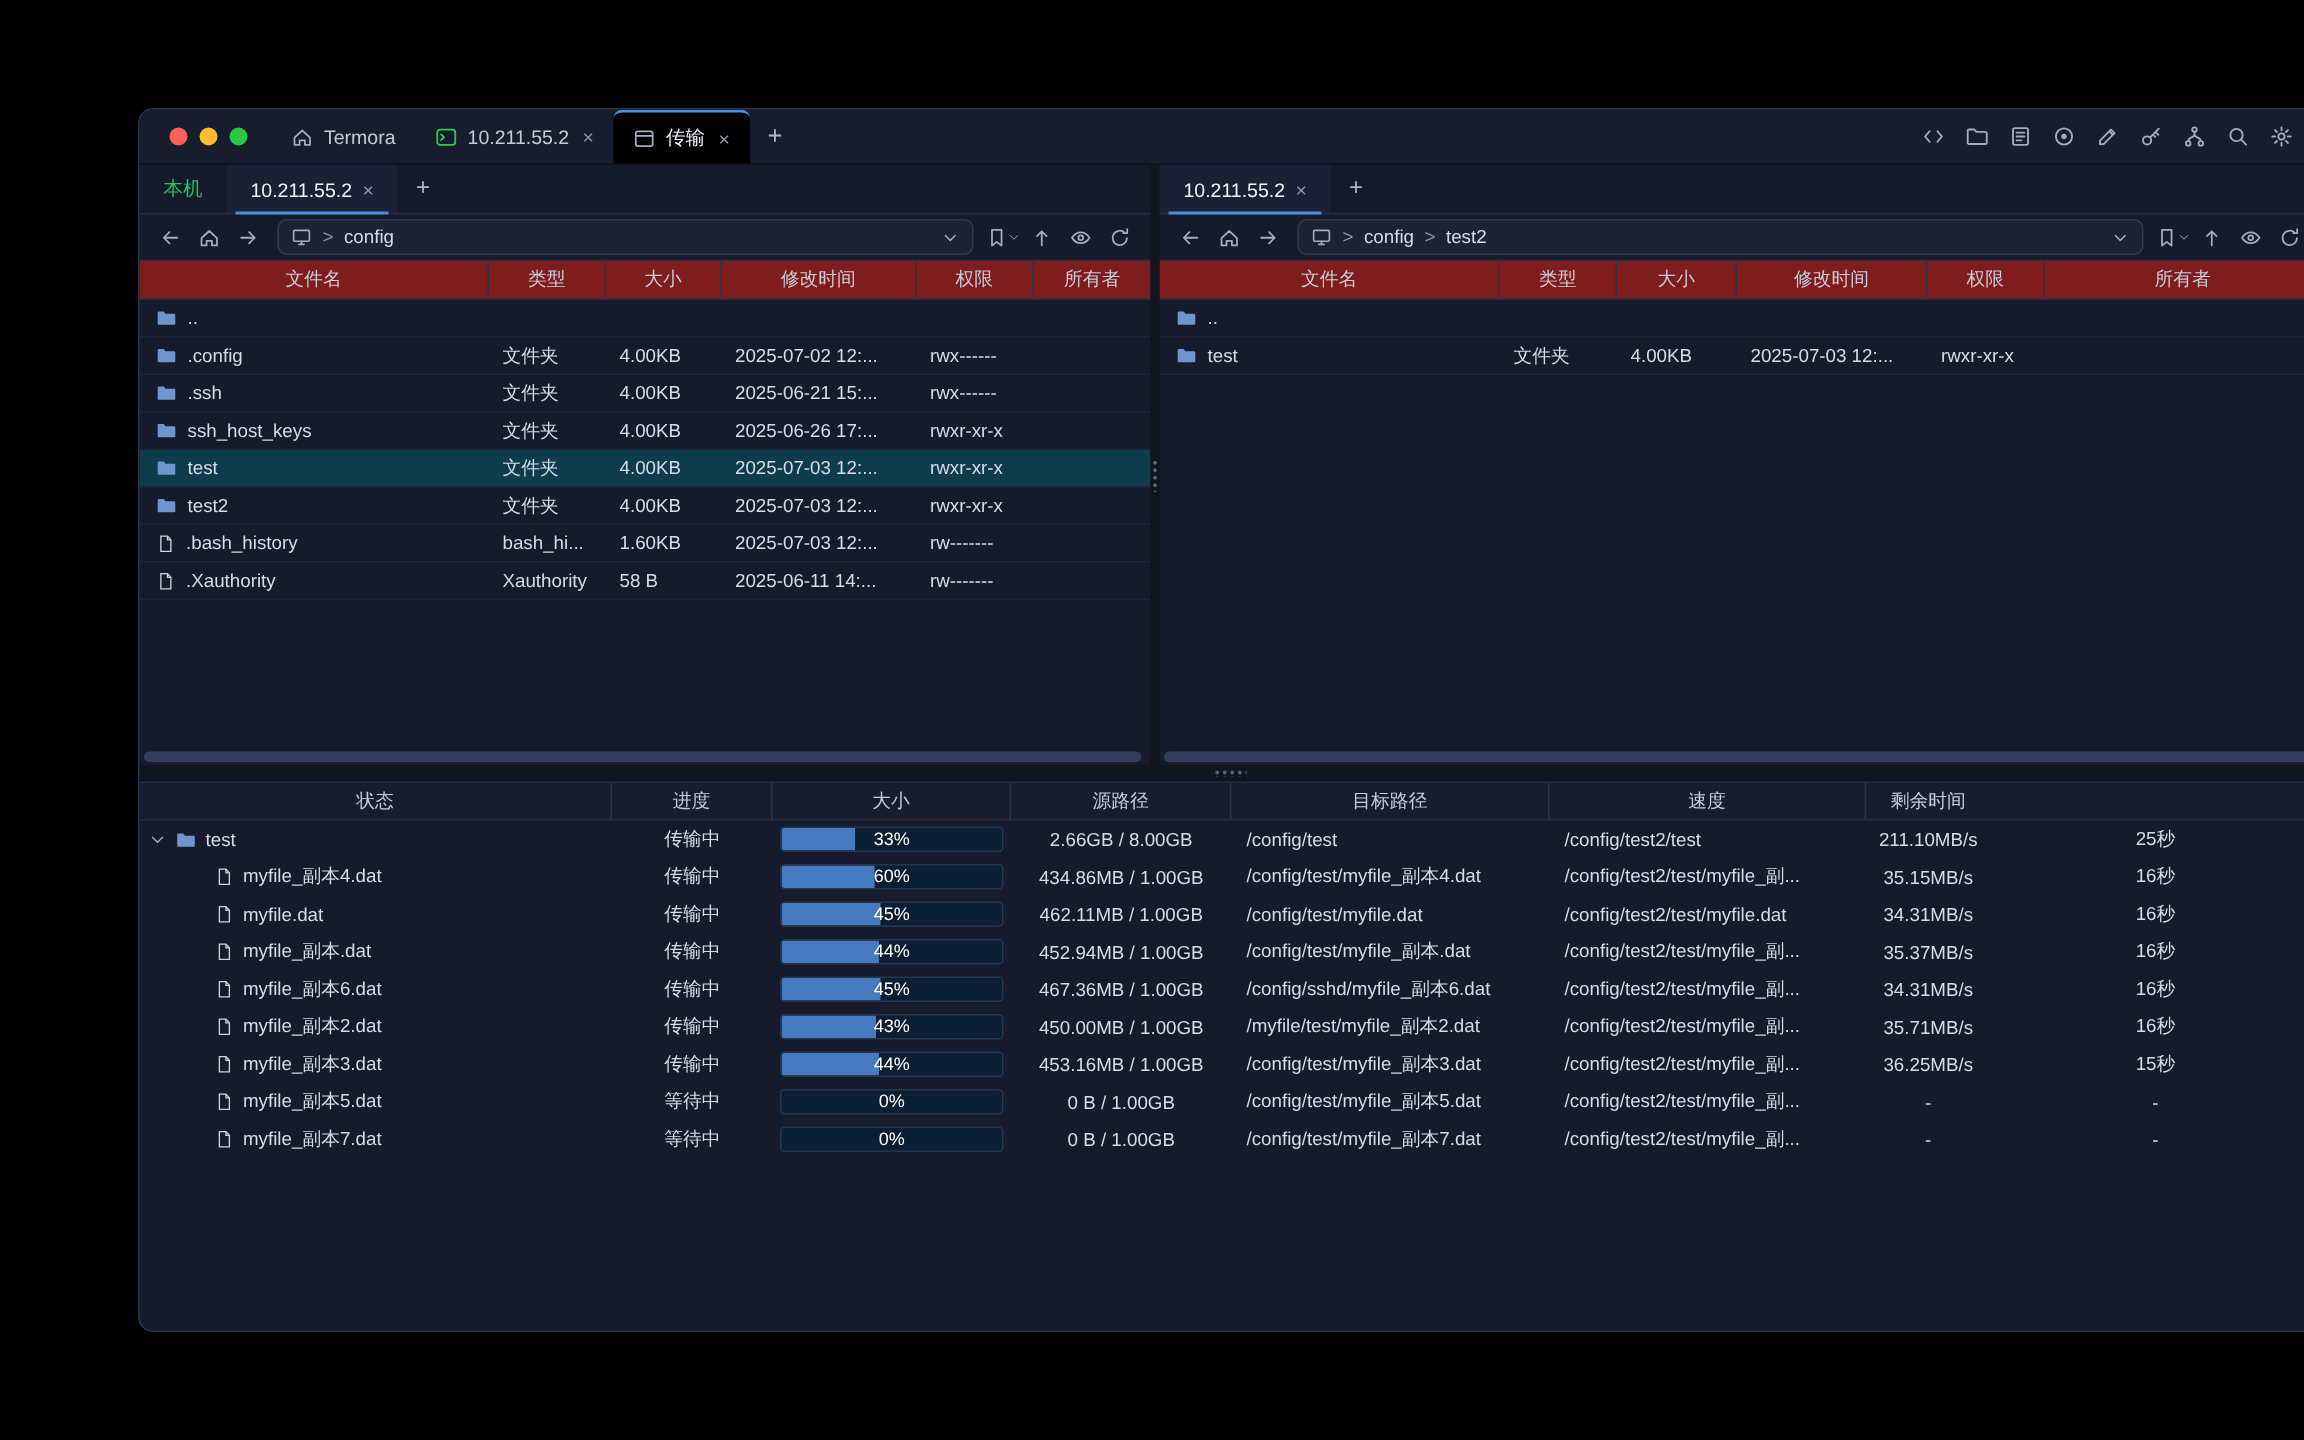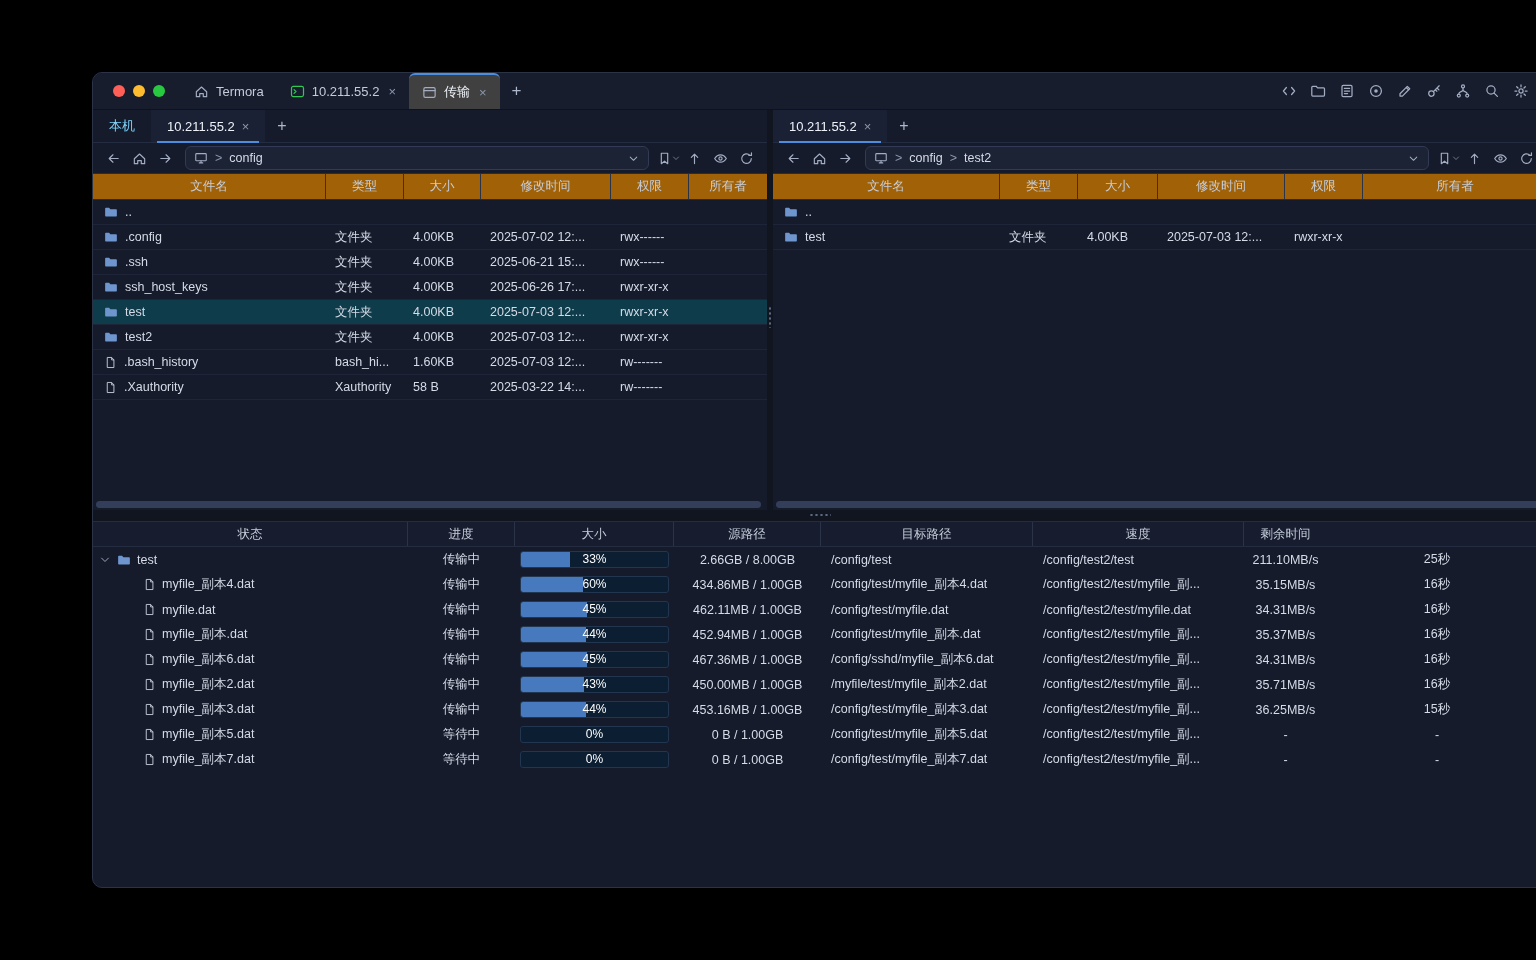--- a/index.html
+++ b/index.html
@@ -11,49 +11,49 @@
   .window{position:absolute;left:92px;top:72px;width:1456px;height:816px;background:#151b2b;
     border-radius:10px;border:1px solid #2b3347;box-shadow:0 30px 80px rgba(0,0,0,.9);
     overflow:hidden;display:flex;flex-direction:column}
 
   
   .titlebar{flex:0 0 37px;background:#171d2d;display:flex;align-items:stretch;border-bottom:1px solid #0d1120}
   .traffic{display:flex;align-items:center;gap:8px;padding:0 16px 0 20px}
   .dot{width:12px;height:12px;border-radius:50%}
   .ttab{display:flex;align-items:center;gap:7px;padding:0 13px;font-size:13px;color:#c4cbd9;cursor:default}
   .ttab .x{color:#8d97ad;font-size:13px;margin-left:2px}
-  .ttab.active{background:#404040;border-top:2px solid #4d8de0;border-radius:6px 6px 0 0;color:#eef2f8}
+  .ttab.active{background:#000000;border-top:2px solid #4d8de0;border-radius:6px 6px 0 0;color:#eef2f8}
   .ttab-plus{display:flex;align-items:center;padding:0 12px;color:#aeb8cc;font-size:17px}
   .tb-icons{margin-left:auto;display:flex;align-items:center;gap:13px;padding-right:18px}
 
   
   .panels{flex:0 0 400px;display:flex}
   .panel{display:flex;flex-direction:column;min-width:0}
   .panel.left{width:674px}
   .panel.right{flex:1}
   .vsplit{width:6px;background:#10151f;position:relative}
   .grip-v{position:absolute;left:1px;top:196px;width:4px;height:22px;
     background-image:radial-gradient(circle,#5c6985 1px,transparent 1.3px);background-size:4px 5px}
 
   .ptabs{flex:0 0 33px;display:flex;align-items:stretch;border-bottom:1px solid #242c42;background:#151b2b}
-  .ptab{display:flex;align-items:center;gap:7px;padding:0 16px;font-size:13px;color:#7dd3fc;position:relative}
+  .ptab{display:flex;align-items:center;gap:7px;padding:0 16px;font-size:13px;color:#22c55e;position:relative}
   .ptab .x{color:#8d97ad}
   .ptab.active{color:#eef2f8;background:#1a2134}
   .ptab.active::after{content:"";position:absolute;left:6px;right:6px;bottom:-1px;height:2px;background:#4d8de0}
   .ptab-plus{display:flex;align-items:center;padding:0 12px;color:#aeb8cc;font-size:16px}
 
   .nav{flex:0 0 31px;display:flex;align-items:center;gap:3px;padding:0 9px;border-bottom:1px solid #242c42}
   .nbtn{width:23px;height:23px;display:flex;align-items:center;justify-content:center;border-radius:4px}
   .addr{flex:1;height:24px;margin:0 5px;background:#1c2335;border:1px solid #313b56;border-radius:6px;
     display:flex;align-items:center;gap:6px;padding:0 8px;min-width:0}
   .addr .seg{white-space:nowrap}
   .addr .sep{color:#8d97ad;padding:0 1px}
   .addr .chev{margin-left:auto}
 
-  .fhead{display:grid;flex:0 0 26px;align-items:stretch;border-bottom:1px solid #242c42;background:#a16207;
+  .fhead{display:grid;flex:0 0 26px;align-items:stretch;border-bottom:1px solid #242c42;background:#7f1d1d;
     color:#c6cdda}
   .panel.left .fhead,.panel.left .frow{grid-template-columns:233px 78px 77px 130px 78px 1fr}
   .panel.right .fhead,.panel.right .frow{grid-template-columns:227px 78px 80px 127px 78px 1fr}
   .fh{display:flex;align-items:center;justify-content:center}
   .fh:not(:last-child){border-right:1px solid #2a3348}
 
   .fbody{flex:1;position:relative;overflow:hidden}
   .frow{display:grid;height:25px;align-items:center;border-bottom:1px solid #1e2539}
   .frow.selected{background:#0e3c4a}
   .fc{padding:0 9px;white-space:nowrap;overflow:hidden}
@@ -333,21 +333,21 @@
         <div class="frow">
           <div class="fc name">
               <svg width="13" height="13" viewBox="0 0 16 16">
                 <path d="M4 1.8h5.4l2.8 2.9V14.2H4z" fill="none" stroke="#ccd4e1" stroke-width="1.1"></path>
                 <path d="M9.4 1.8v3h3" fill="none" stroke="#ccd4e1" stroke-width="1.1"></path>
               </svg>
               <span>.Xauthority</span>
             </div>
           <div class="fc">Xauthority</div>
             <div class="fc">58 B</div>
-            <div class="fc">2025-03-22 14:...</div>
+            <div class="fc">2025-06-11 14:...</div>
             <div class="fc">rw-------</div>
             <div class="fc"></div>
         </div>
         <div class="hscroll"></div>
       </div>
     </div>
 
     <div class="vsplit">
         <div class="grip-v"></div>
       </div>

